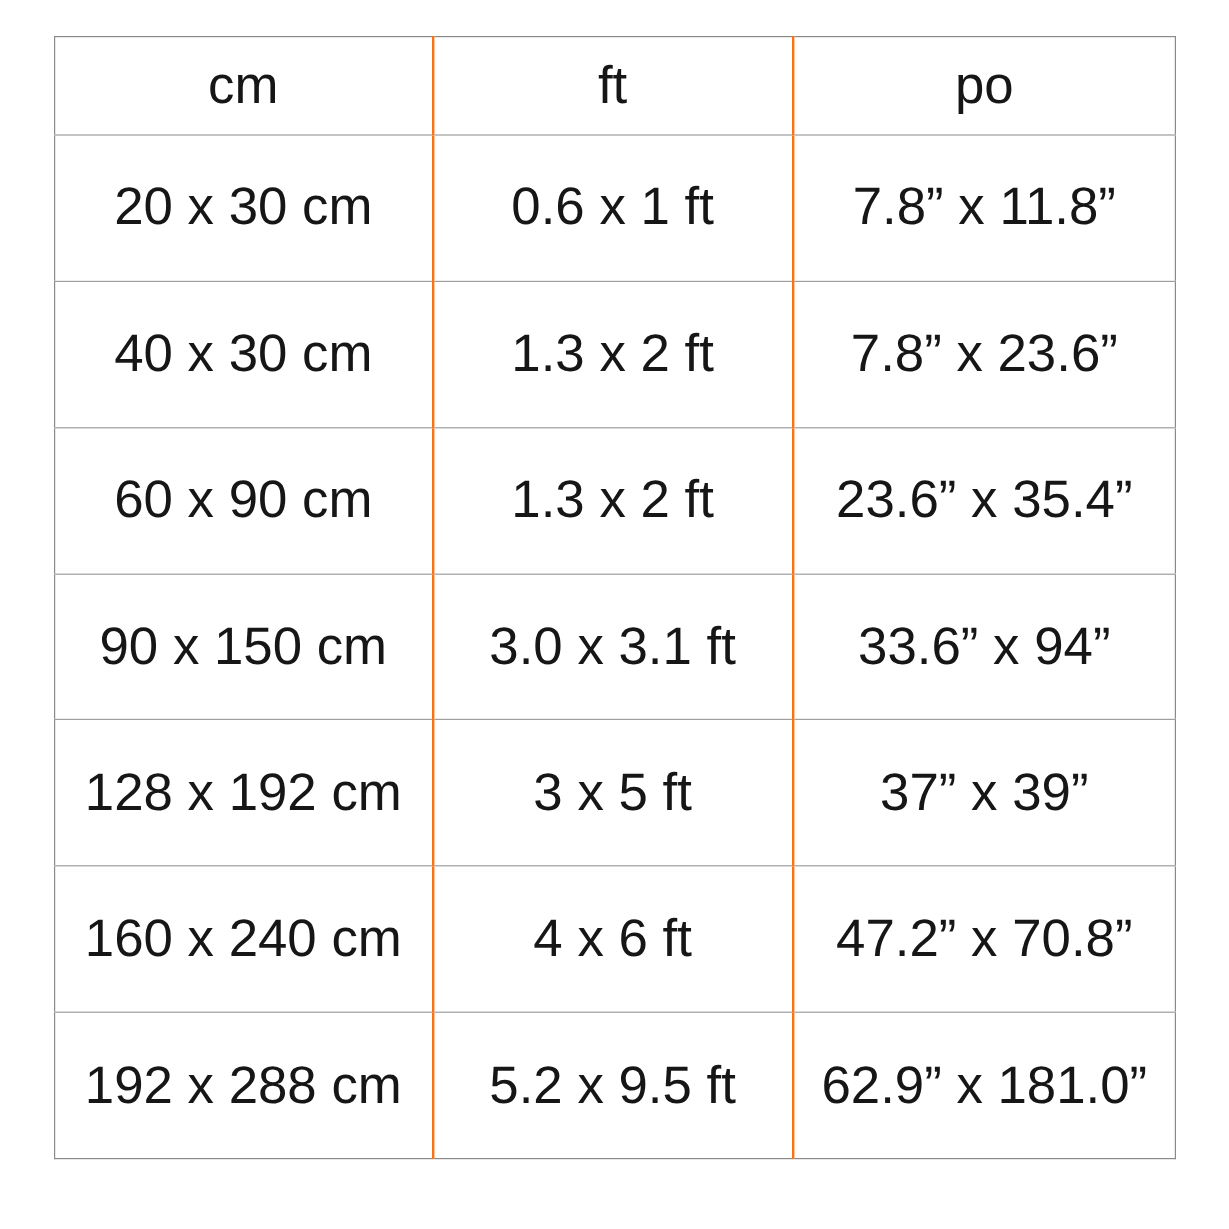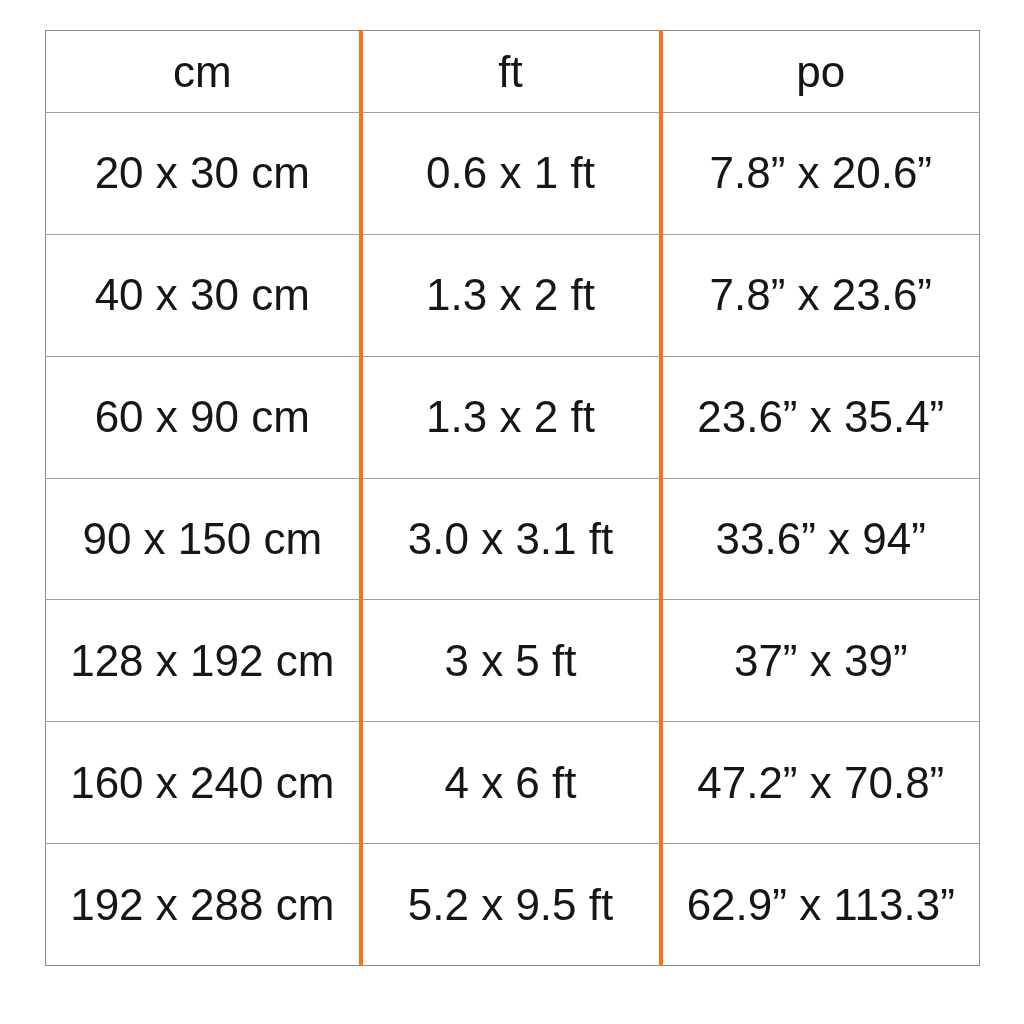--- a/index.html
+++ b/index.html
@@ -37,21 +37,21 @@
     white-space: nowrap;
     overflow: visible;
     letter-spacing: 0px;
   }
   .size-table thead tr { height: 82px; }
   .size-table tbody tr { height: 85px; }
   
   .size-table tbody td { border-top: 1px solid #9e9e9e; }
   
   .size-table th + th,
-  .size-table td + td { border-left: 4px solid #f97316; }
+  .size-table td + td { border-left: 2px solid #f97316; }
 </style>
 </head>
 <body>
 
 <div class="table-wrap">
   <table class="size-table">
     <colgroup>
       <col class="c1">
         <col class="c2">
         <col class="c3">
@@ -60,21 +60,21 @@
       <tr>
         <th>cm</th>
         <th>ft</th>
         <th>po</th>
       </tr>
     </thead>
     <tbody>
       <tr>
         <td>20 x 30 cm</td>
         <td>0.6 x 1 ft</td>
-        <td>7.8” x 20.6”</td>
+        <td>7.8” x 11.8”</td>
       </tr>
       <tr>
         <td>40 x 30 cm</td>
         <td>1.3 x 2 ft</td>
         <td>7.8” x 23.6”</td>
       </tr>
       <tr>
         <td>60 x 90 cm</td>
         <td>1.3 x 2 ft</td>
         <td>23.6” x 35.4”</td>
@@ -90,17 +90,17 @@
         <td>37” x 39”</td>
       </tr>
       <tr>
         <td>160 x 240 cm</td>
         <td>4 x 6 ft</td>
         <td>47.2” x 70.8”</td>
       </tr>
       <tr>
         <td>192 x 288 cm</td>
         <td>5.2 x 9.5 ft</td>
-        <td>62.9” x 113.3”</td>
+        <td>62.9” x 181.0”</td>
       </tr>
     </tbody>
   </table>
 </div>
 
 </body></html>

